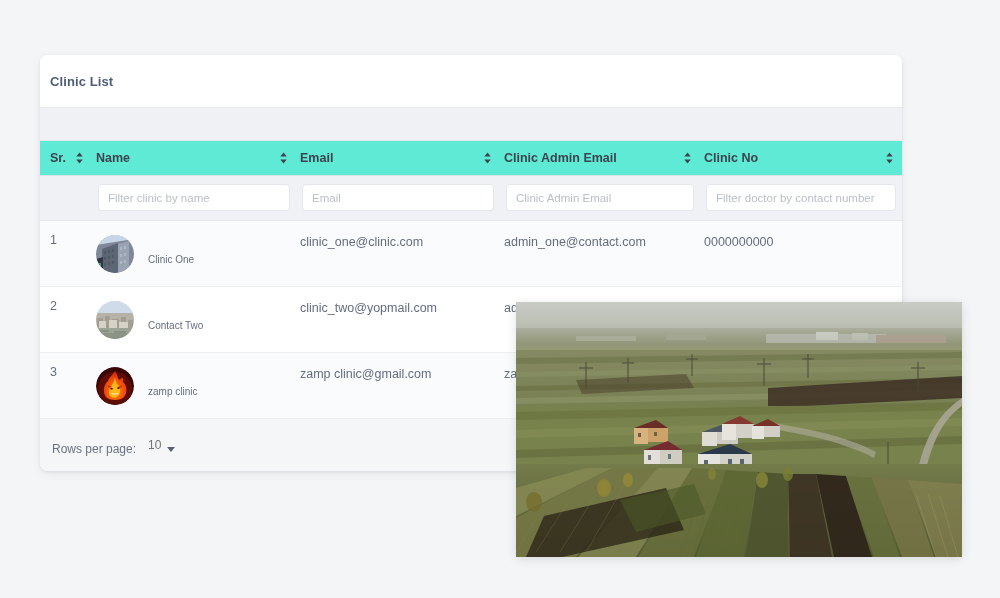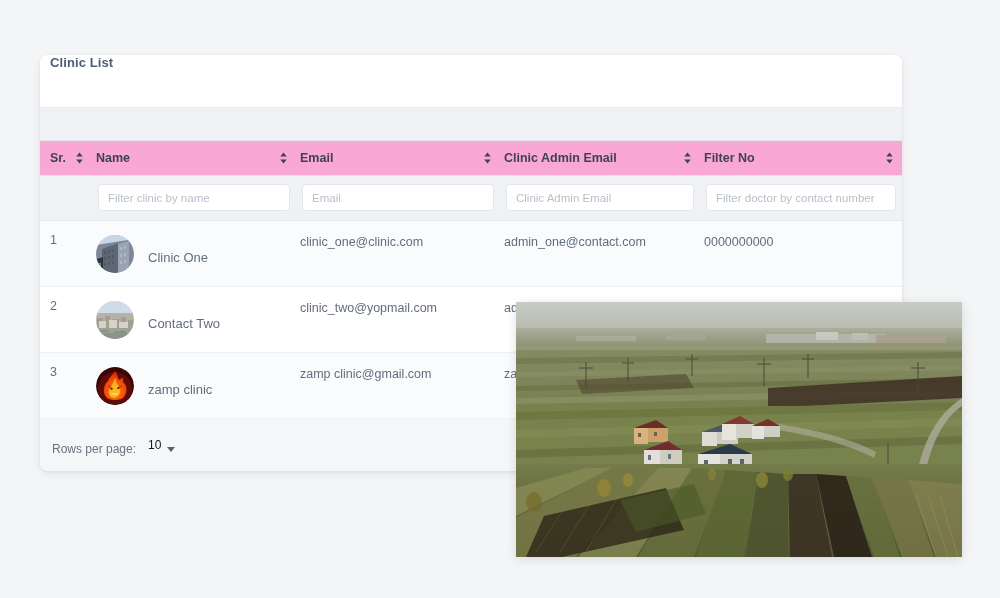--- a/index.html
+++ b/index.html
@@ -25,21 +25,21 @@
     background: #ffffff;
     border-radius: 8px;
     box-shadow: 0 1px 3px rgba(60,66,87,0.10), 0 3px 10px rgba(60,66,87,0.07);
     overflow: hidden;
   }
 
   .card-header {
     height: 52px;
     background: #ffffff;
     display: flex;
-    align-items: flex-start;
+    align-items: center;
     padding: 0 0 0 10px;
     border-bottom: 1px solid #e8eaee;
   }
   .card-title {
     font-size: 13px;
     font-weight: bold;
     color: #4e5d78;
     letter-spacing: 0.1px;
   }
 
@@ -55,21 +55,21 @@
     width: 100%;
     border-collapse: collapse;
     table-layout: fixed;
   }
   .tbl th, .tbl td {
     text-align: left;
     vertical-align: middle;
   }
 
   thead tr.head-row {
-    background: #f9a8d4;
+    background: #5eead4;
   }
   thead th {
     height: 34px;
     font-size: 12.5px;
     font-weight: bold;
     color: #3d4351;
     padding: 0;
     border-bottom: 1px solid #e0e3e9;
   }
   .th-inner {
@@ -153,21 +153,21 @@
     height: 38px;
     border-radius: 50%;
     flex: 0 0 38px;
     overflow: hidden;
     position: relative;
     background: #c9ccd2;
     margin-right: 14px;
   }
   .avatar svg { display:block; width:38px; height:38px; }
   .name-text {
-    font-size: 13px;
+    font-size: 10px;
     color: #646d7e;
     align-self: flex-end;
     padding-bottom: 8px;
   }
   td.cell-email, td.cell-admin, td.cell-phone {
     vertical-align: top;
     padding-top: 14px !important;
     padding-left: 4px !important;
     font-size: 12.5px;
     color: #646d7e;
@@ -185,21 +185,21 @@
   .rpp-label {
     font-size: 12px;
     color: #6a7280;
     margin-right: 12px;
     margin-top: 8px;
   }
   .rpp-select {
     display: inline-flex;
     align-items: flex-end;
     font-size: 12px;
-    color: #0f172a;
+    color: #737373;
     cursor: pointer;
   }
   .rpp-value { margin-right: 6px; }
   .caret {
     width: 0; height: 0;
     border-left: 4.5px solid transparent;
     border-right: 4.5px solid transparent;
     border-top: 5px solid #5a6170;
   }
 
@@ -276,21 +276,21 @@
             <span class="sort-icon">
               <svg width="9" height="12" viewBox="0 0 9 12">
                   <path d="M4.5 0.6 L7.7 4.4 L1.3 4.4 Z" fill="#3d4351"></path>
                   <path d="M4.5 11.4 L1.3 7.6 L7.7 7.6 Z" fill="#3d4351"></path>
                 </svg>
             </span>
           </div>
         </th>
         <th class="th-phone">
           <div class="th-inner">
-            <span class="th-label">Filter No</span>
+            <span class="th-label">Clinic No</span>
             <span class="sort-icon">
               <svg width="9" height="12" viewBox="0 0 9 12">
                   <path d="M4.5 0.6 L7.7 4.4 L1.3 4.4 Z" fill="#3d4351"></path>
                   <path d="M4.5 11.4 L1.3 7.6 L7.7 7.6 Z" fill="#3d4351"></path>
                 </svg>
             </span>
           </div>
         </th>
       </tr>
       <tr class="filter-row">

